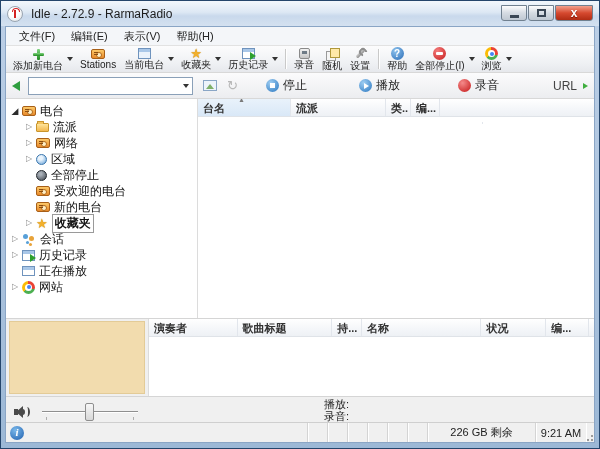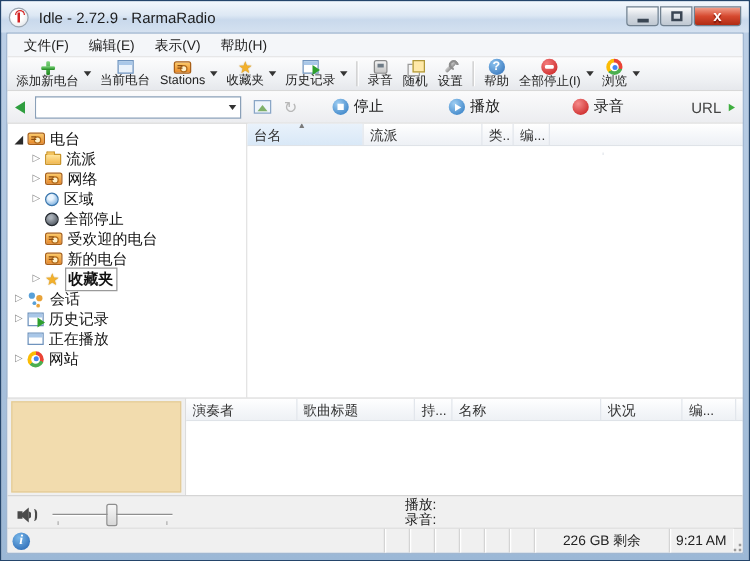--- a/index.html
+++ b/index.html
@@ -107,21 +107,21 @@
   .exp{ width:12px; text-align:center; font-size:8px; color:#8a8a8a; line-height:16px;}
   .exp.e{ color:#2b2b2b; font-size:9px;}
   .trow .ic{ margin:0 4px 0 1px;}
   .lbl{}
   .lbl.sel{ font-weight:bold; border:1px solid #9a9a9a; padding:0 2px;}
   .lvl1{ padding-left:17px;}
   .lvl0{ padding-left:3px;}
 
   .table-area{ flex:1 1 auto; display:flex; flex-direction:column; min-width:0;}
   .thead{ height:18px; display:flex; flex:0 0 auto; background:linear-gradient(#ffffff,#f4f6f9 60%,#eef1f5); border-bottom:1px solid #dfe3e8;}
-  .th{ font-size:11px; color:#333; padding:2px 0 0 5px; border-right:1px solid #e2e6ec; position:relative; white-space:nowrap; overflow:hidden;}
+  .th{ font-size:11px; color:#333; padding:2px 0 0 5px; border-right:1px solid #e2e6ec; position:relative; white-space:nowrap; overflow:hidden;font-weight:bold;}
   .th.sorted{ background:linear-gradient(#e9f2fb,#d9e8f7); }
   .th.sorted::before{ content:"▴"; position:absolute; top:-4px; left:45%; font-size:8px; color:#7a7a7a;}
   .tbody{ flex:1 1 auto; background:#fff;}
 
   
   .bottom{ height:78px; flex:0 0 auto; display:flex; border-top:1px solid #d5d5d5;}
   .art-wrap{ width:142px; flex:0 0 auto; background:#f0f0f0; padding:2px 3px 2px 3px;}
   .art{ width:100%; height:100%; background:#f2dcae; border:1px solid #e3cb97;}
   .bottom .table-area{ border-left:1px solid #dcdcdc;}
 
@@ -176,26 +176,26 @@
       <span class="menu-item">帮助(H)</span>
     </div>
 
     <div class="toolbar1">
       <div class="tbtn">
         <span class="ic ic-add"></span>
         <span class="tlbl">添加新电台</span>
       </div>
       <span class="dd"></span>
       <div class="tbtn">
+        <span class="ic ic-radio"></span>
+        <span class="tlbl">Stations</span>
+      </div>
+      <div class="tbtn">
         <span class="ic ic-winblue"></span>
         <span class="tlbl">当前电台</span>
-      </div>
-      <div class="tbtn">
-        <span class="ic ic-radio"></span>
-        <span class="tlbl">Stations</span>
       </div>
       <span class="dd"></span>
       <div class="tbtn">
         <span class="ic ic-star">★</span>
         <span class="tlbl">收藏夹</span>
       </div>
       <span class="dd"></span>
       <div class="tbtn">
         <span class="ic ic-history"></span>
         <span class="tlbl">历史记录</span>

